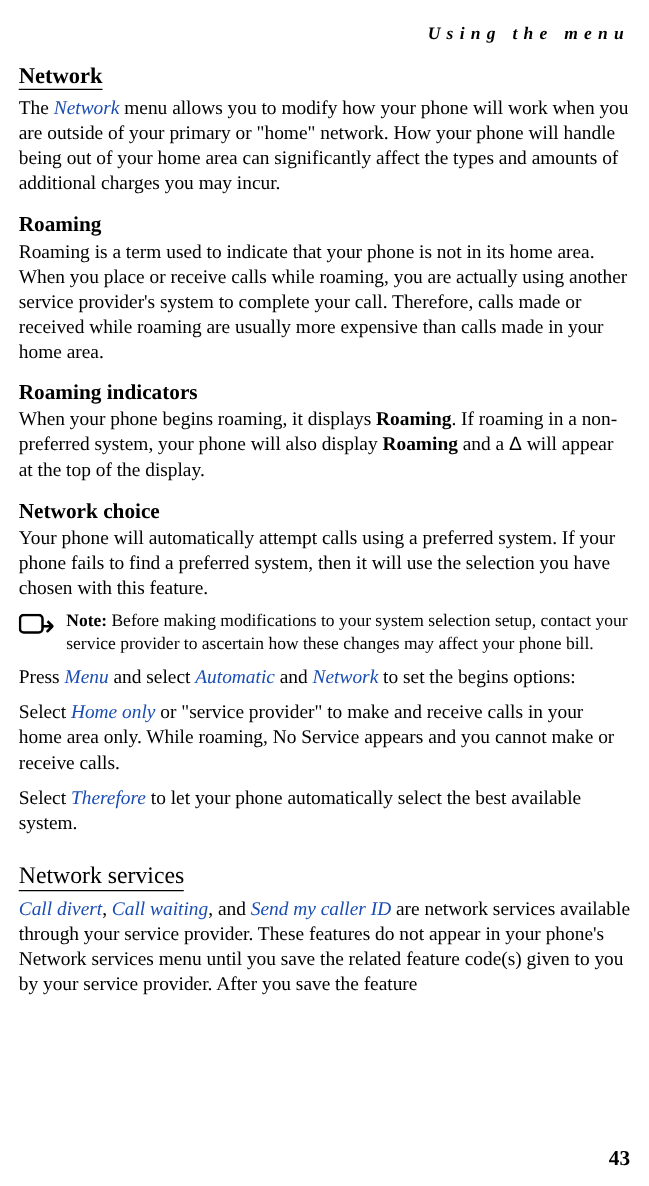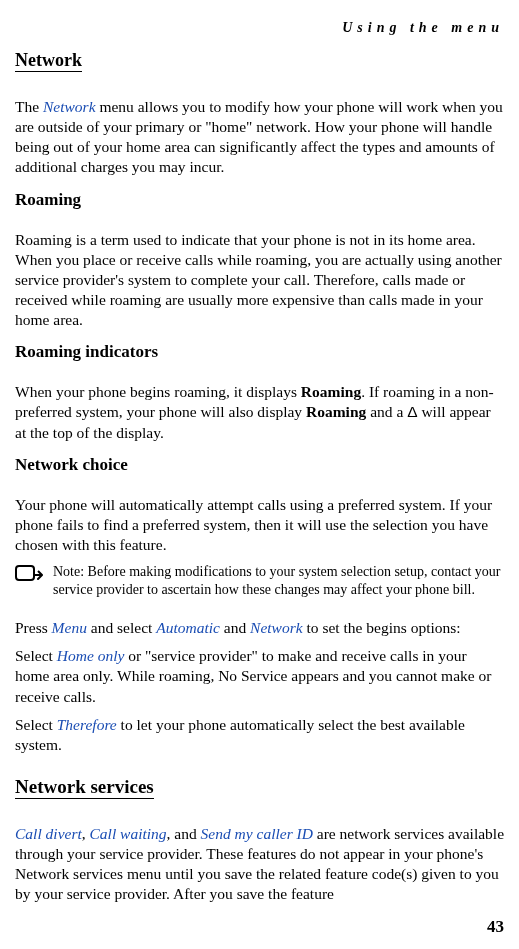--- a/index.html
+++ b/index.html
@@ -25,38 +25,37 @@
       font-style: italic;
     }
     .section-heading {
       font-weight: bold;
       font-size: 18px;
       border-bottom: 1px solid #000;
       display: inline-block;
       margin-bottom: 5px;
     }
     .section-heading-large {
-      font-weight: bold;
+      font-weight: normal;
       font-size: 19px;
       border-bottom: 1px solid #000;
       display: inline-block;
       margin-top: 18px;
       margin-bottom: 5px;
     }
     .sub-heading {
       font-weight: bold;
       font-size: 17px;
       margin-top: 12px;
       margin-bottom: 2px;
     }
     .body-text {
       font-size: 15.5px;
       line-height: 1.3;
       margin-bottom: 3px;
-      margin-top: 20px;
     }
     .link-term {
       color: #1a4db3;
       font-style: italic;
     }
     .bold-inline {
       font-weight: bold;
     }
     .note-block {
       display: flex;
@@ -66,21 +65,21 @@
     .note-icon {
       flex-shrink: 0;
       margin-right: 10px;
       margin-top: 2px;
     }
     .note-text {
       font-size: 14px;
       line-height: 1.25;
     }
     .note-label {
-      font-weight: normal;
+      font-weight: bold;
     }
     .page-number {
       position: absolute;
       bottom: 12px;
       right: 15px;
       font-size: 17px;
       font-weight: bold;
     }
     .para-spacing {
       margin-top: 8px;

